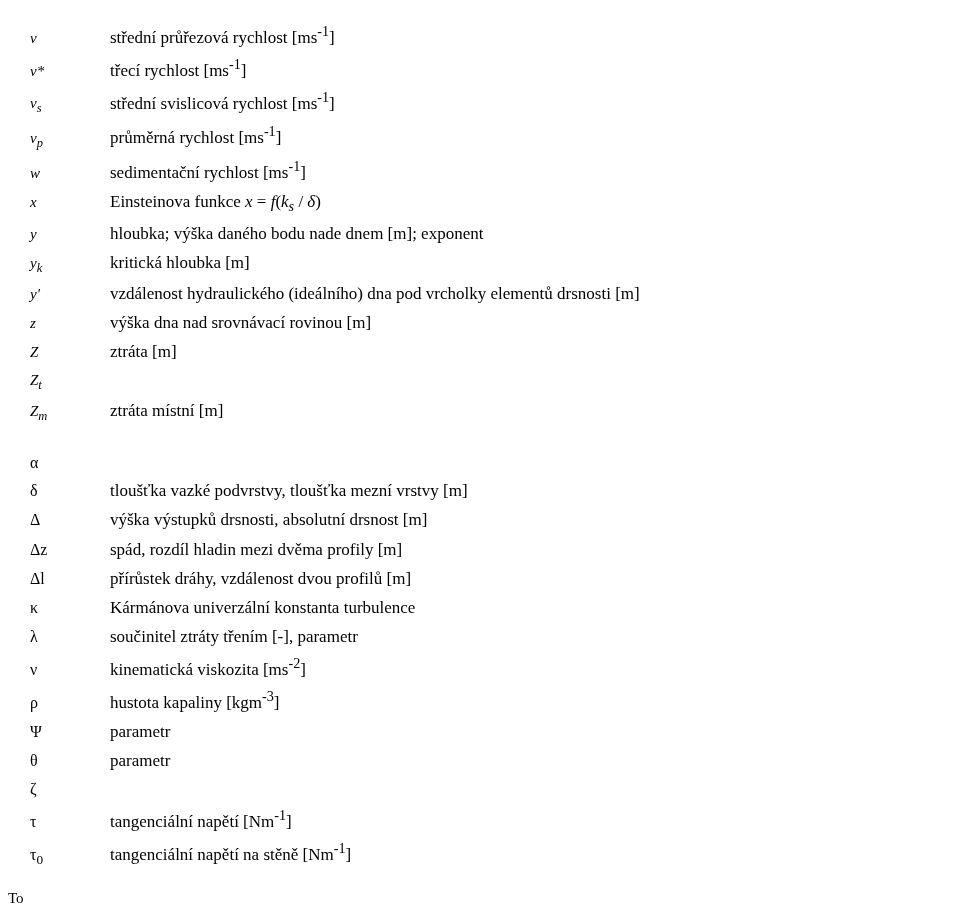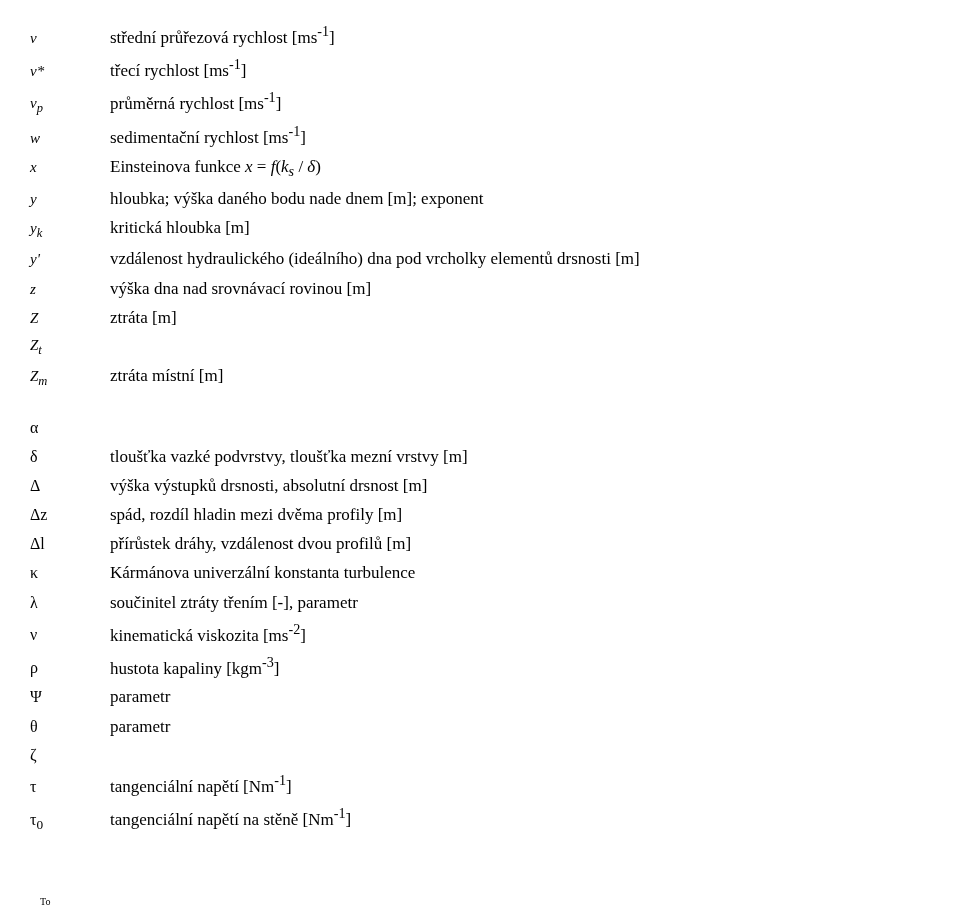--- a/index.html
+++ b/index.html
@@ -44,20 +44,24 @@
 <div class="symbol-table">
 
   <div id="latin-section">
       <div class="symbol-row">
         <div class="symbol-col"><span style="font-style:italic">v</span></div>
         <div class="desc-col">střední průřezová rychlost [ms<sup>-1</sup>]</div>
       </div>
       <div class="symbol-row">
         <div class="symbol-col"><span style="font-style:italic">v*</span></div>
         <div class="desc-col">třecí rychlost [ms<sup>-1</sup>]</div>
+      </div>
+      <div class="symbol-row">
+        <div class="symbol-col"><span style="font-style:italic">v<sub>s</sub></span></div>
+        <div class="desc-col">střední svislicová rychlost [ms<sup>-1</sup>]</div>
       </div>
       <div class="symbol-row">
         <div class="symbol-col"><span style="font-style:italic">v<sub>p</sub></span></div>
         <div class="desc-col">průměrná rychlost [ms<sup>-1</sup>]</div>
       </div>
       <div class="symbol-row">
         <div class="symbol-col"><span style="font-style:italic">w</span></div>
         <div class="desc-col">sedimentační rychlost [ms<sup>-1</sup>]</div>
       </div>
       <div class="symbol-row">
@@ -147,15 +151,15 @@
         <div class="desc-col">tangenciální napětí [Nm<sup>-1</sup>]</div>
       </div>
       <div class="symbol-row">
         <div class="symbol-col greek">τ<sub>0</sub></div>
         <div class="desc-col">tangenciální napětí na stěně [Nm<sup>-1</sup>]</div>
       </div>
     </div>
 
 </div>
 
-<div style="position:fixed; bottom:0; left:0; font-family:'Times New Roman',serif; font-size:10px; padding:4px 8px;margin-left:32px;">
+<div style="position:fixed; bottom:0; left:0; font-family:'Times New Roman',serif; font-size:15px; padding:4px 8px;">
   <span>To</span>
 </div>
 
 </body></html>

